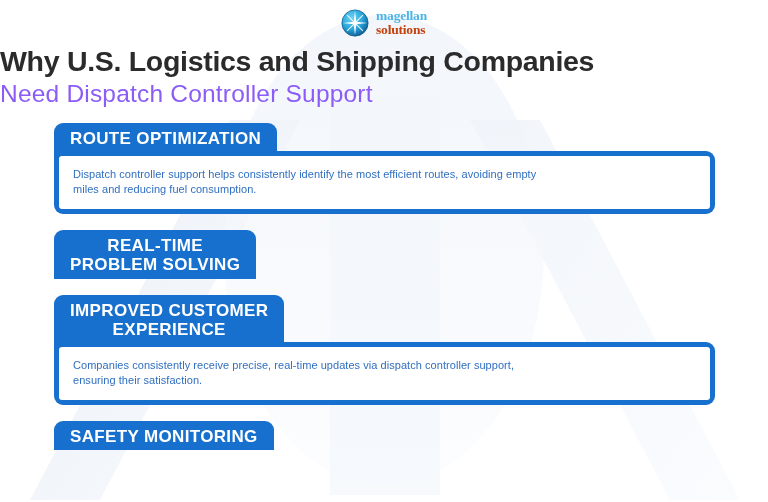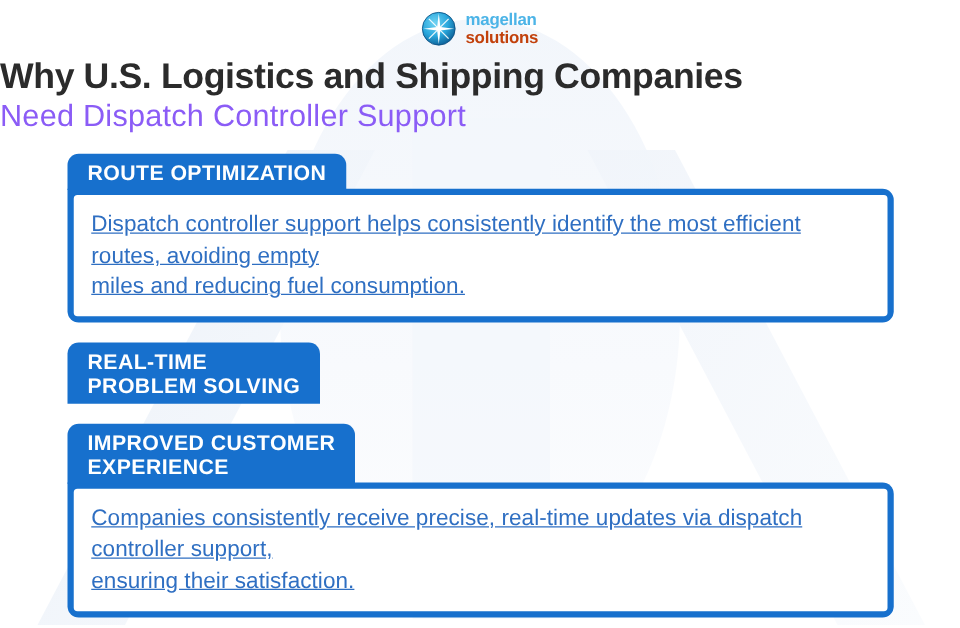--- a/index.html
+++ b/index.html
@@ -12,21 +12,21 @@
   }
 
   
   #bg-decor { position:absolute; inset:0; z-index:0; pointer-events:none; }
 
   
   .page { position:relative; z-index:2; width:768px; height:502px; }
 
   .logo-bar {
     display:flex; align-items:center; justify-content:center;
-    gap:7px; padding-top:7px; height:38px;
+    gap:7px; padding-top:7px; height:38px;font-family:Liberation Serif, serif;
   }
   .logo-mark { width:28px; height:28px; flex:0 0 28px; }
   .logo-words { line-height:1.02; }
   .logo-word-1 {
     font-size:13.5px; font-weight:bold; color:#4cb4e7;
     letter-spacing:-0.2px; display:block;
   }
   .logo-word-2 {
     font-size:13.5px; font-weight:bold; color:#c2410c;
     letter-spacing:-0.2px; display:block;
@@ -60,42 +60,41 @@
   .card-tab .tab-l1,
   .card-tab .tab-l2 {
     display:block;
     color:#ffffff;
     font-weight:bold;
     font-size:17px;
     letter-spacing:0.35px;
     line-height:1.13;
     white-space:nowrap;
   }
-  .tab-center { }
+  .tab-center { text-align:center; }
 
   .card-shell {
     position:relative;
     background:#1770cd;
     border-radius:0 9px 9px 9px;
     padding:5px;
     margin-top:-1px;
   }
 
   .card-body {
     background:#ffffff;
     border-radius:3px;
     padding:11px 14px 12px 14px;
   }
   .card-text {
     color:#2f6fc2;
-    font-size:18px;
+    font-size:11px;
     line-height:1.38;
     letter-spacing:0.05px;
     white-space:pre-line;
-    text-decoration:underline;
   }
 </style>
 </head>
 <body>
 
 <svg id="bg-decor" viewBox="0 0 768 502" preserveAspectRatio="none" aria-hidden="true">
   <defs>
     <linearGradient id="wm1" x1="0" y1="0" x2="1" y2="1">
       <stop offset="0%" stop-color="#e8eef7"></stop>
       <stop offset="100%" stop-color="#f7fafd"></stop>

